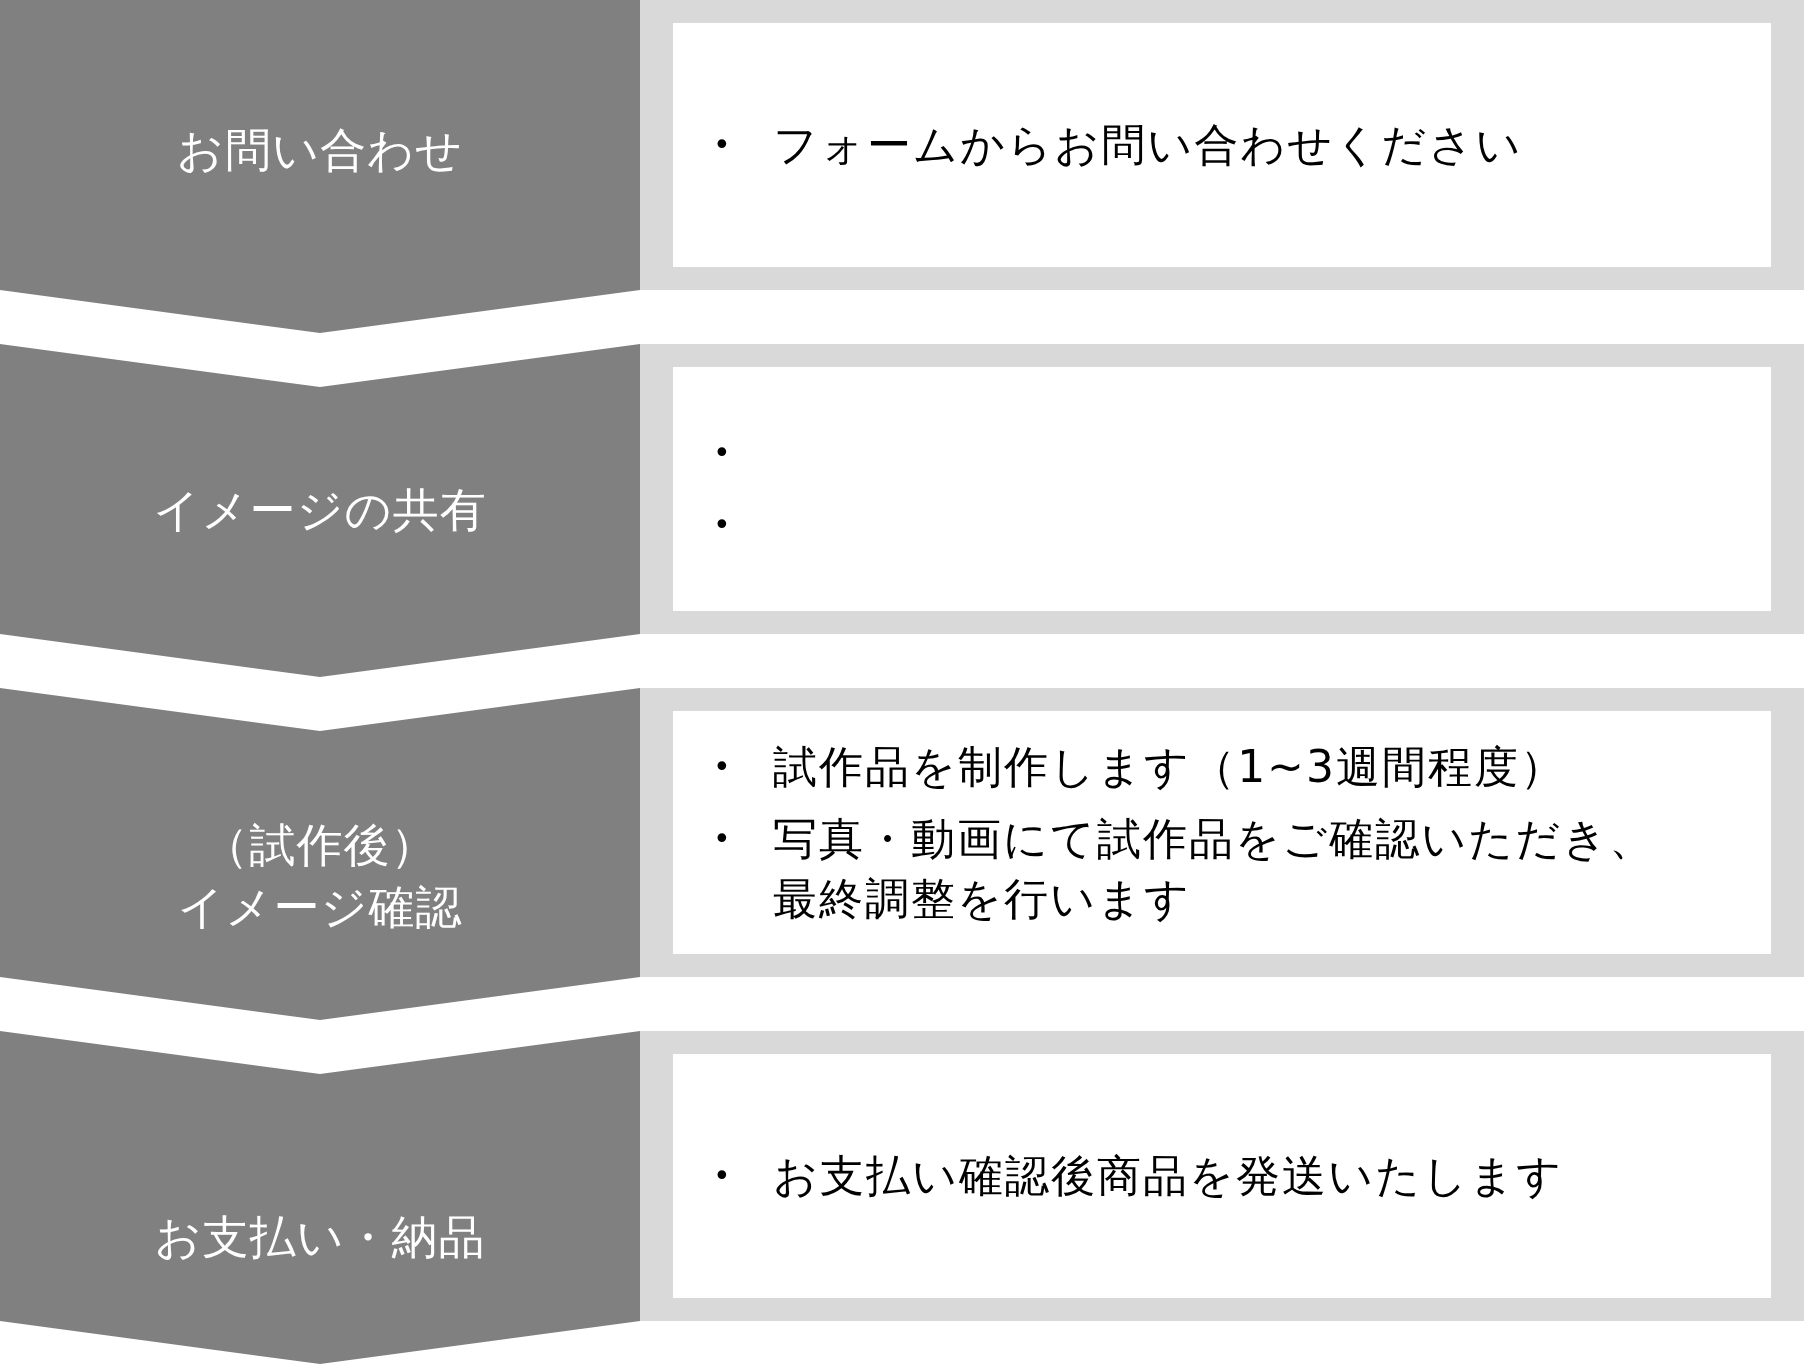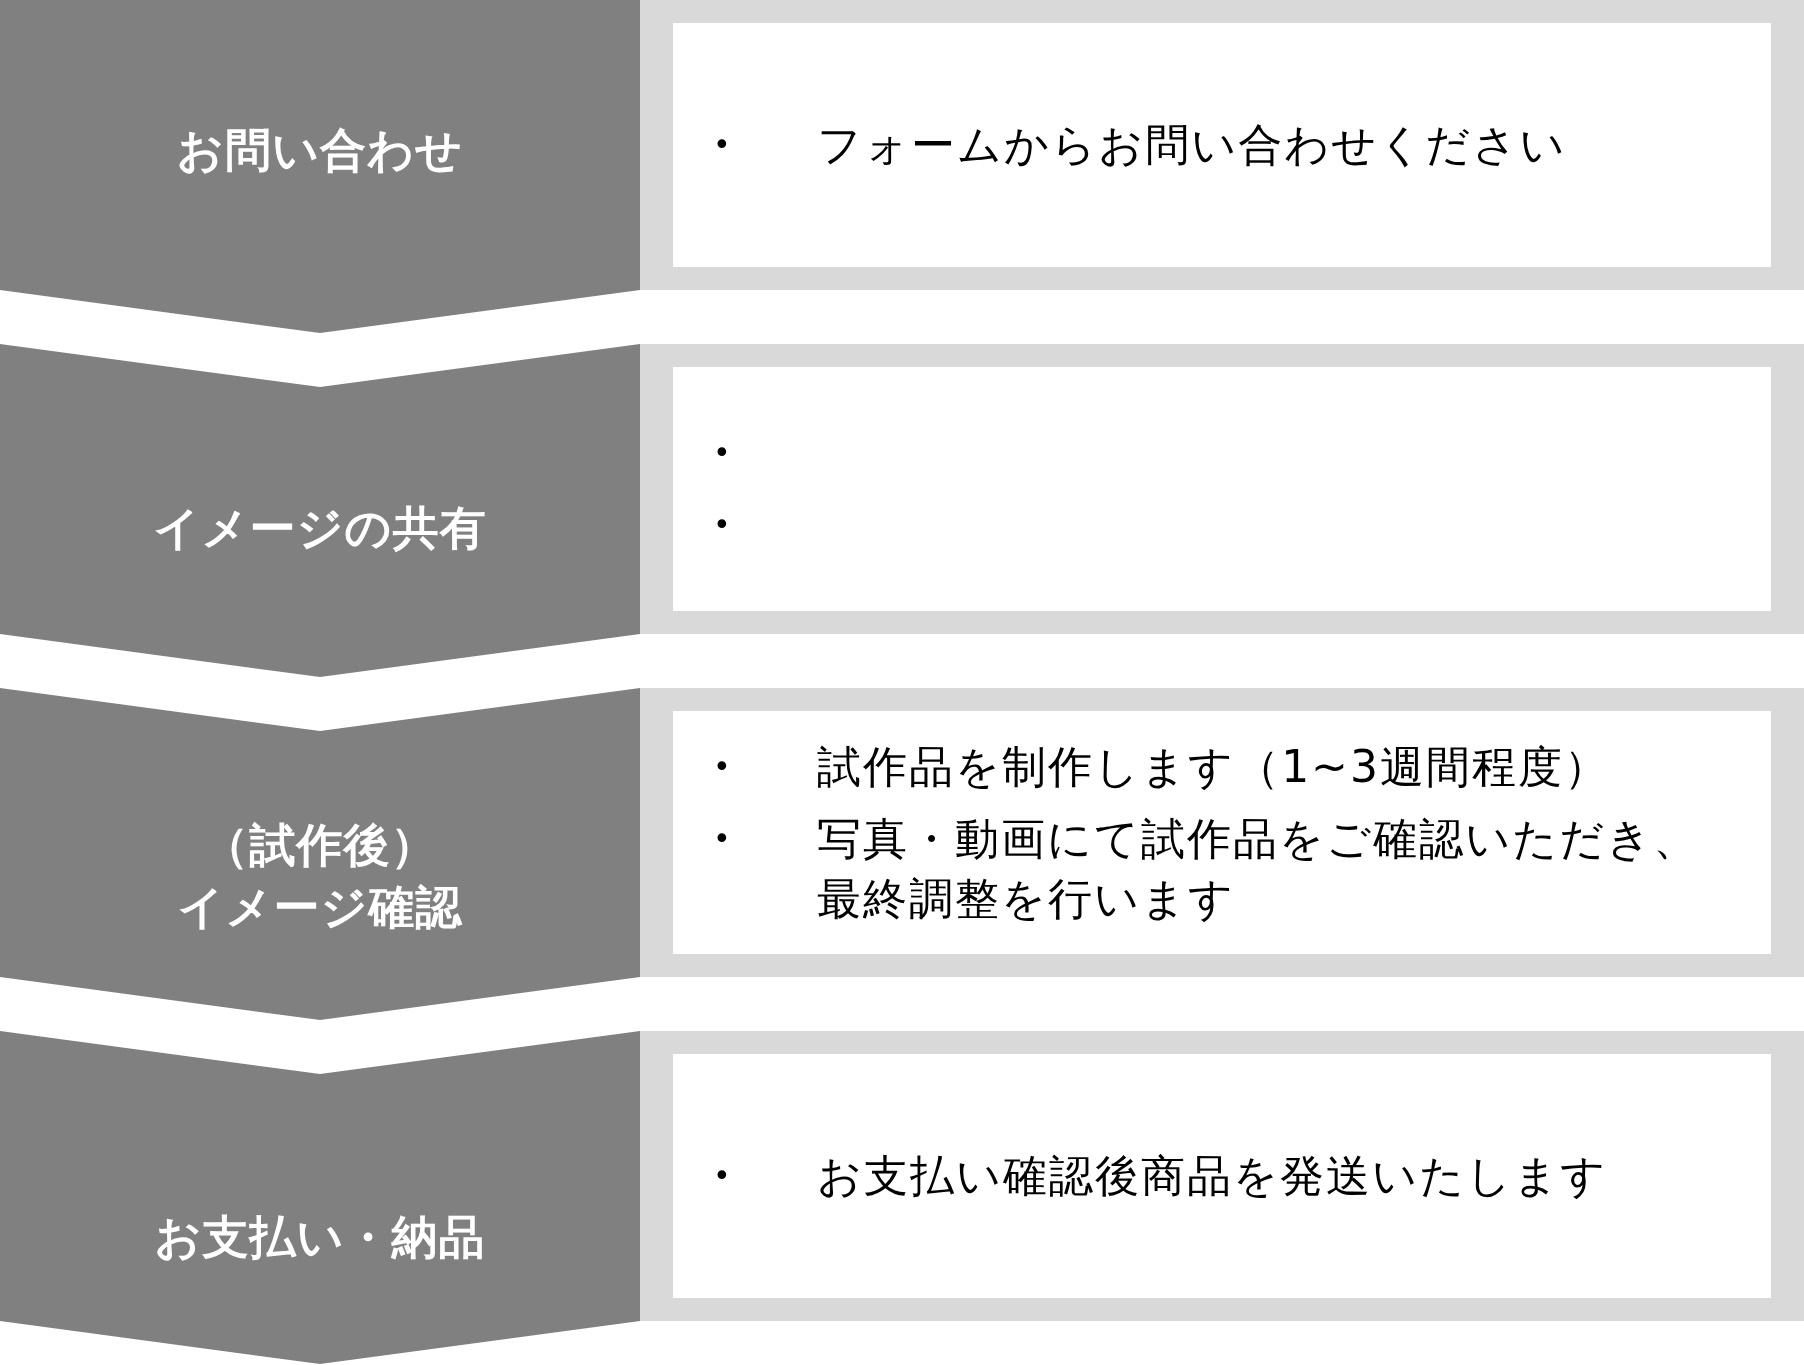--- a/index.html
+++ b/index.html
@@ -2,29 +2,29 @@
 <html><head>
 <meta charset="utf-8">
 <style>
   html, body { margin: 0; padding: 0; background: #ffffff; }
   body { width: 1804px; height: 1365px; position: relative; overflow: hidden;
          font-family: "DejaVu Sans", "Liberation Sans", sans-serif; }
   .chevrons { position: absolute; left: 0; top: 0; width: 640px; height: 1365px; }
   .step-label {
     position: absolute; left: 0; width: 640px;
     display: flex; align-items: center; justify-content: center;
-    color: #ffffff; font-weight: bold; font-size: 46px; line-height: 62px;
+    color: #ffffff; font-weight: normal; font-size: 46px; line-height: 62px;
     text-align: center; white-space: pre-line; letter-spacing: 1px;
   }
   .frame { position: absolute; left: 640px; width: 1164px; background: #d9d9d9; }
   .inner { position: absolute; left: 33px; right: 33px; top: 23px; bottom: 23px; background: #ffffff;
            display: flex; flex-direction: column; justify-content: center; padding-left: 40px; box-sizing: border-box; }
   .bullet-item { display: flex; align-items: flex-start; color: #000000; font-size: 44px; line-height: 60px; margin: 6px 0; }
   .bullet-dot { width: 60px; flex: 0 0 60px; text-align: left; font-size: 30px; line-height: 60px; }
-  .bullet-text { white-space: pre-line; letter-spacing: 2px; margin-left: 44px; }
+  .bullet-text { white-space: pre-line; letter-spacing: 2px; }
 </style>
 </head>
 <body>
 
 <svg class="chevrons" viewBox="0 0 640 1365" xmlns="http://www.w3.org/2000/svg">
   <polygon points="0,0 640,0 640,290 320,333 0,290" fill="#808080"></polygon>
   <polygon points="0,344 320,387 640,344 640,634 320,677 0,634" fill="#808080"></polygon>
   <polygon points="0,688 320,731 640,688 640,977 320,1020 0,977" fill="#808080"></polygon>
   <polygon points="0,1031 320,1074 640,1031 640,1321 320,1364 0,1321" fill="#808080"></polygon>
 </svg>
@@ -32,21 +32,21 @@
 <div class="step-label" style="top:0; height:300px;">お問い合わせ</div>
 <div class="frame" style="top:0; height:290px;">
   <div class="inner">
     <div class="bullet-item">
       <span class="bullet-dot">•</span>
       <span class="bullet-text">フォームからお問い合わせください</span>
     </div>
   </div>
 </div>
 
-<div class="step-label" style="top:383px; height:290px;">イメージの共有</div>
+<div class="step-label" style="top:365px; height:290px;">イメージの共有</div>
 <div class="frame" style="top:344px; height:290px;">
   <div class="inner">
     <div class="bullet-item">
       <span class="bullet-dot">•</span>
     </div>
     <div class="bullet-item">
       <span class="bullet-dot">•</span>
     </div>
   </div>
 </div>

